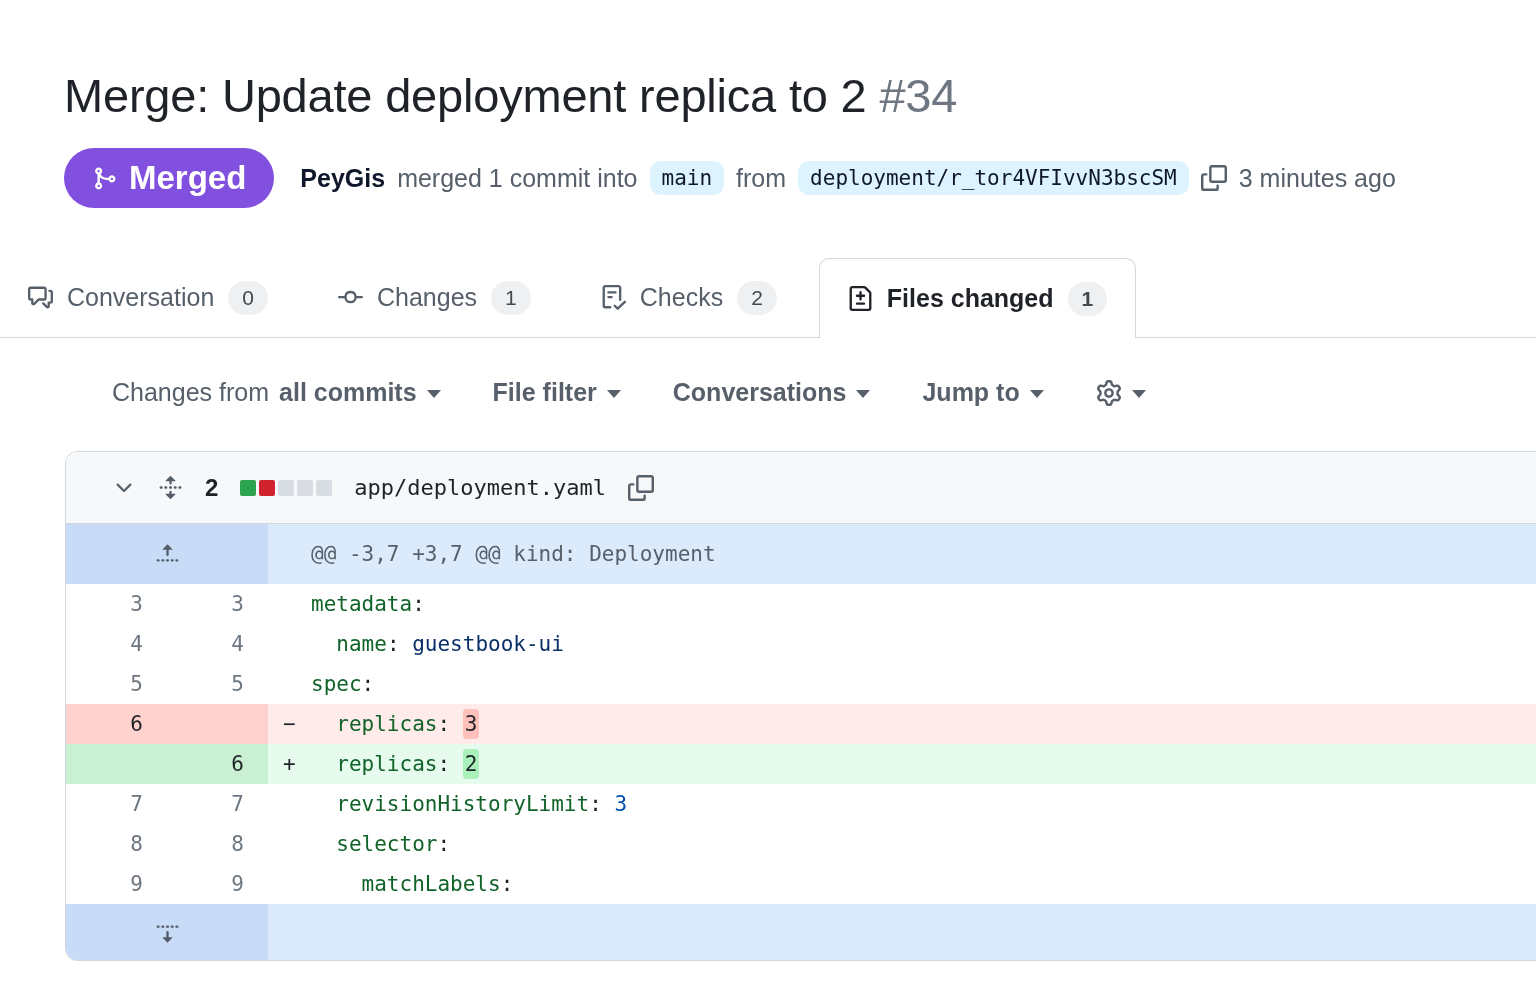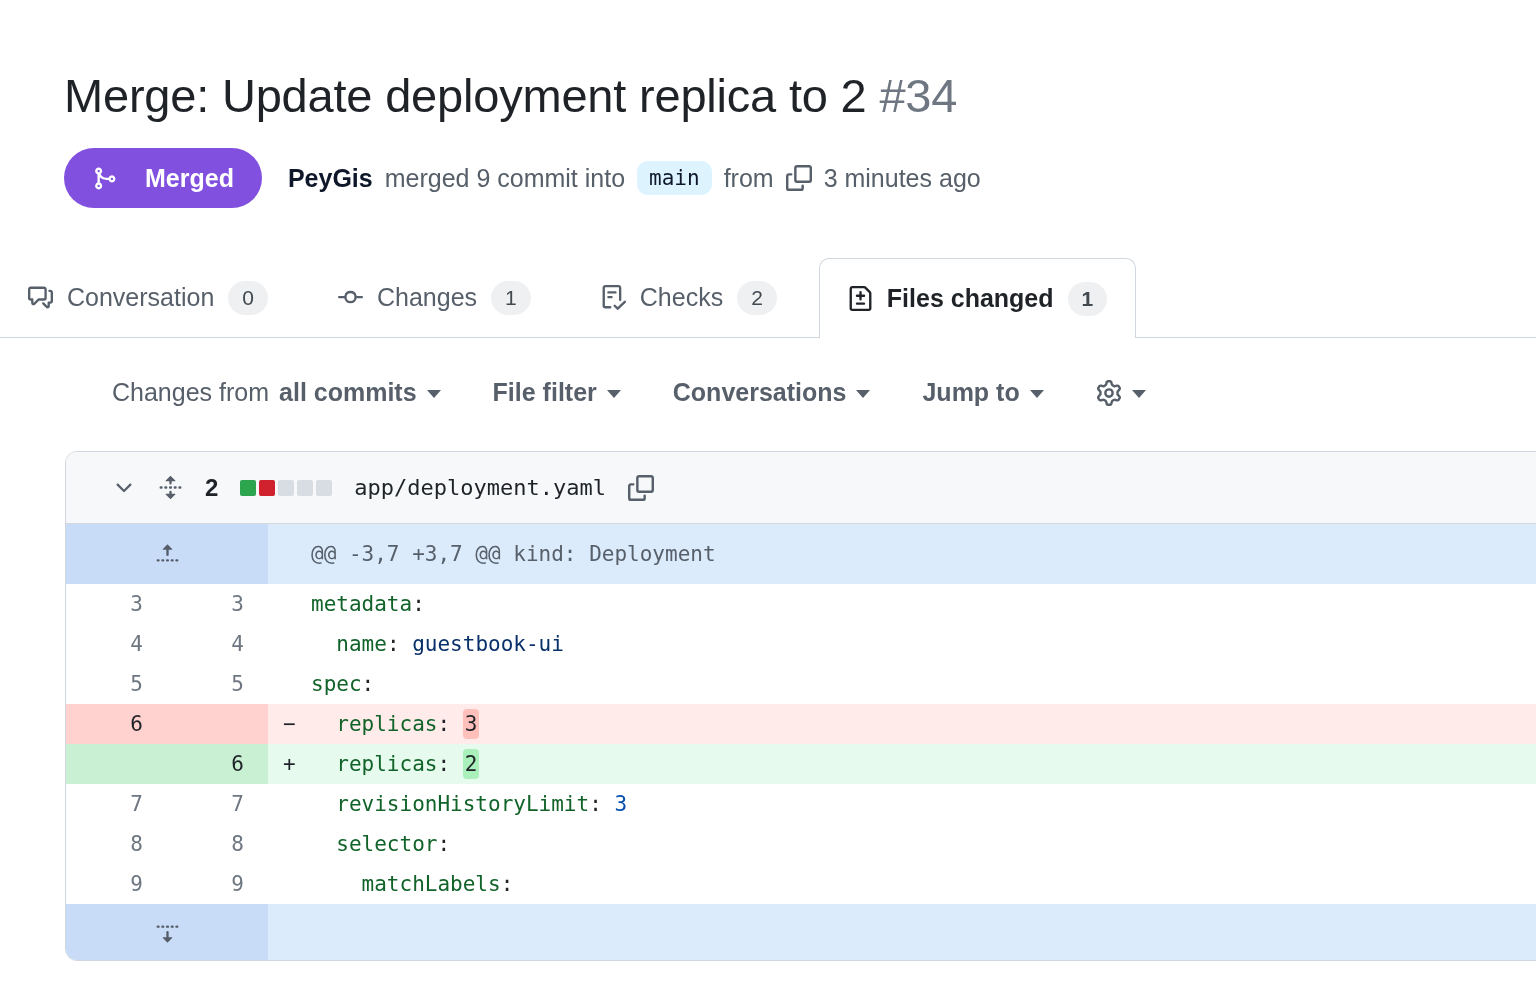--- a/index.html
+++ b/index.html
@@ -6,22 +6,22 @@
   html, body { width: 1536px; height: 994px; overflow: hidden; background: #ffffff; }
   body { font-family: "Liberation Sans", "DejaVu Sans", sans-serif; color: #1f2328; }
   .page { width: 1536px; }
 
   
   .pr-header { padding: 65px 64px 0 64px; }
   h1.pr-title { font-size: 47px; font-weight: 500; line-height: 1.3; color: #1f2328; letter-spacing: -0.2px; }
   .pr-number { color: #6e7781; font-weight: 400; }
 
   .byline-row { display: flex; align-items: center; gap: 26px; margin-top: 22px; }
-  .merged-badge { display: inline-flex; align-items: center; gap: 28px; background: #8250df; color: #ffffff;
-    border-radius: 999px; padding: 0 28px; height: 60px; font-size: 25px; font-weight: 600; }
+  .merged-badge { display: inline-flex; align-items: center; gap: 12px; background: #8250df; color: #ffffff;
+    border-radius: 999px; padding: 0 28px; height: 60px; font-size: 33px; font-weight: 600; }
   .merged-badge svg { width: 25px; height: 25px; fill: #ffffff; }
   .byline { display: flex; align-items: center; gap: 12px; font-size: 25px; color: #57606a; }
   .byline .author { font-weight: 700; color: #0f172a; }
   .branch-label { font-family: "DejaVu Sans Mono", monospace; font-size: 21px; color: #0f172a;
     background: #ddf4ff; border-radius: 11px; padding: 5px 12px; }
   .icon-btn { background: none; border: none; cursor: pointer; display: inline-flex; align-items: center; padding: 0; }
   .icon-btn svg { width: 26px; height: 26px; fill: #57606a; }
 
   
   .tabs { display: flex; align-items: stretch; margin-top: 50px; border-bottom: 1px solid #d0d7de; height: 80px; }
@@ -98,23 +98,24 @@
 
     <div class="byline-row">
       <span class="merged-badge">
         <svg viewBox="0 0 16 16">
             <path d="M5.45 5.154A4.25 4.25 0 0 0 9.25 7.5h1.378a2.251 2.251 0 1 1 0 1.5H9.25A5.734 5.734 0 0 1 5 7.123v3.505a2.25 2.25 0 1 1-1.5 0V5.372a2.25 2.25 0 1 1 1.95-.218ZM4.25 13.5a.75.75 0 1 0 0-1.5.75.75 0 0 0 0 1.5Zm8.5-4.5a.75.75 0 1 0 0-1.5.75.75 0 0 0 0 1.5ZM5 3.25a.75.75 0 1 0-1.5 0 .75.75 0 0 0 1.5 0Z"></path>
           </svg>
         <span>Merged</span>
       </span>
       <span class="byline">
         <span class="author">PeyGis</span>
-        <span>merged 9 commit into</span>
+        <span>merged 1 commit into</span>
         <span class="branch-label">main</span>
         <span>from</span>
+        <span class="branch-label">deployment/r_tor4VFIvvN3bscSM</span>
         <button class="icon-btn">
           <svg viewBox="0 0 16 16">
               <path d="M0 6.75C0 5.784.784 5 1.75 5h1.5a.75.75 0 0 1 0 1.5h-1.5a.25.25 0 0 0-.25.25v7.5c0 .138.112.25.25.25h7.5a.25.25 0 0 0 .25-.25v-1.5a.75.75 0 0 1 1.5 0v1.5A1.75 1.75 0 0 1 9.25 16h-7.5A1.75 1.75 0 0 1 0 14.25Zm5-5C5 .784 5.784 0 6.75 0h7.5C15.216 0 16 .784 16 1.75v7.5A1.75 1.75 0 0 1 14.25 11h-7.5A1.75 1.75 0 0 1 5 9.25Zm1.75-.25a.25.25 0 0 0-.25.25v7.5c0 .138.112.25.25.25h7.5a.25.25 0 0 0 .25-.25v-7.5a.25.25 0 0 0-.25-.25Z"></path>
             </svg>
         </button>
         <span>3 minutes ago</span>
       </span>
     </div>
   </div>
 

